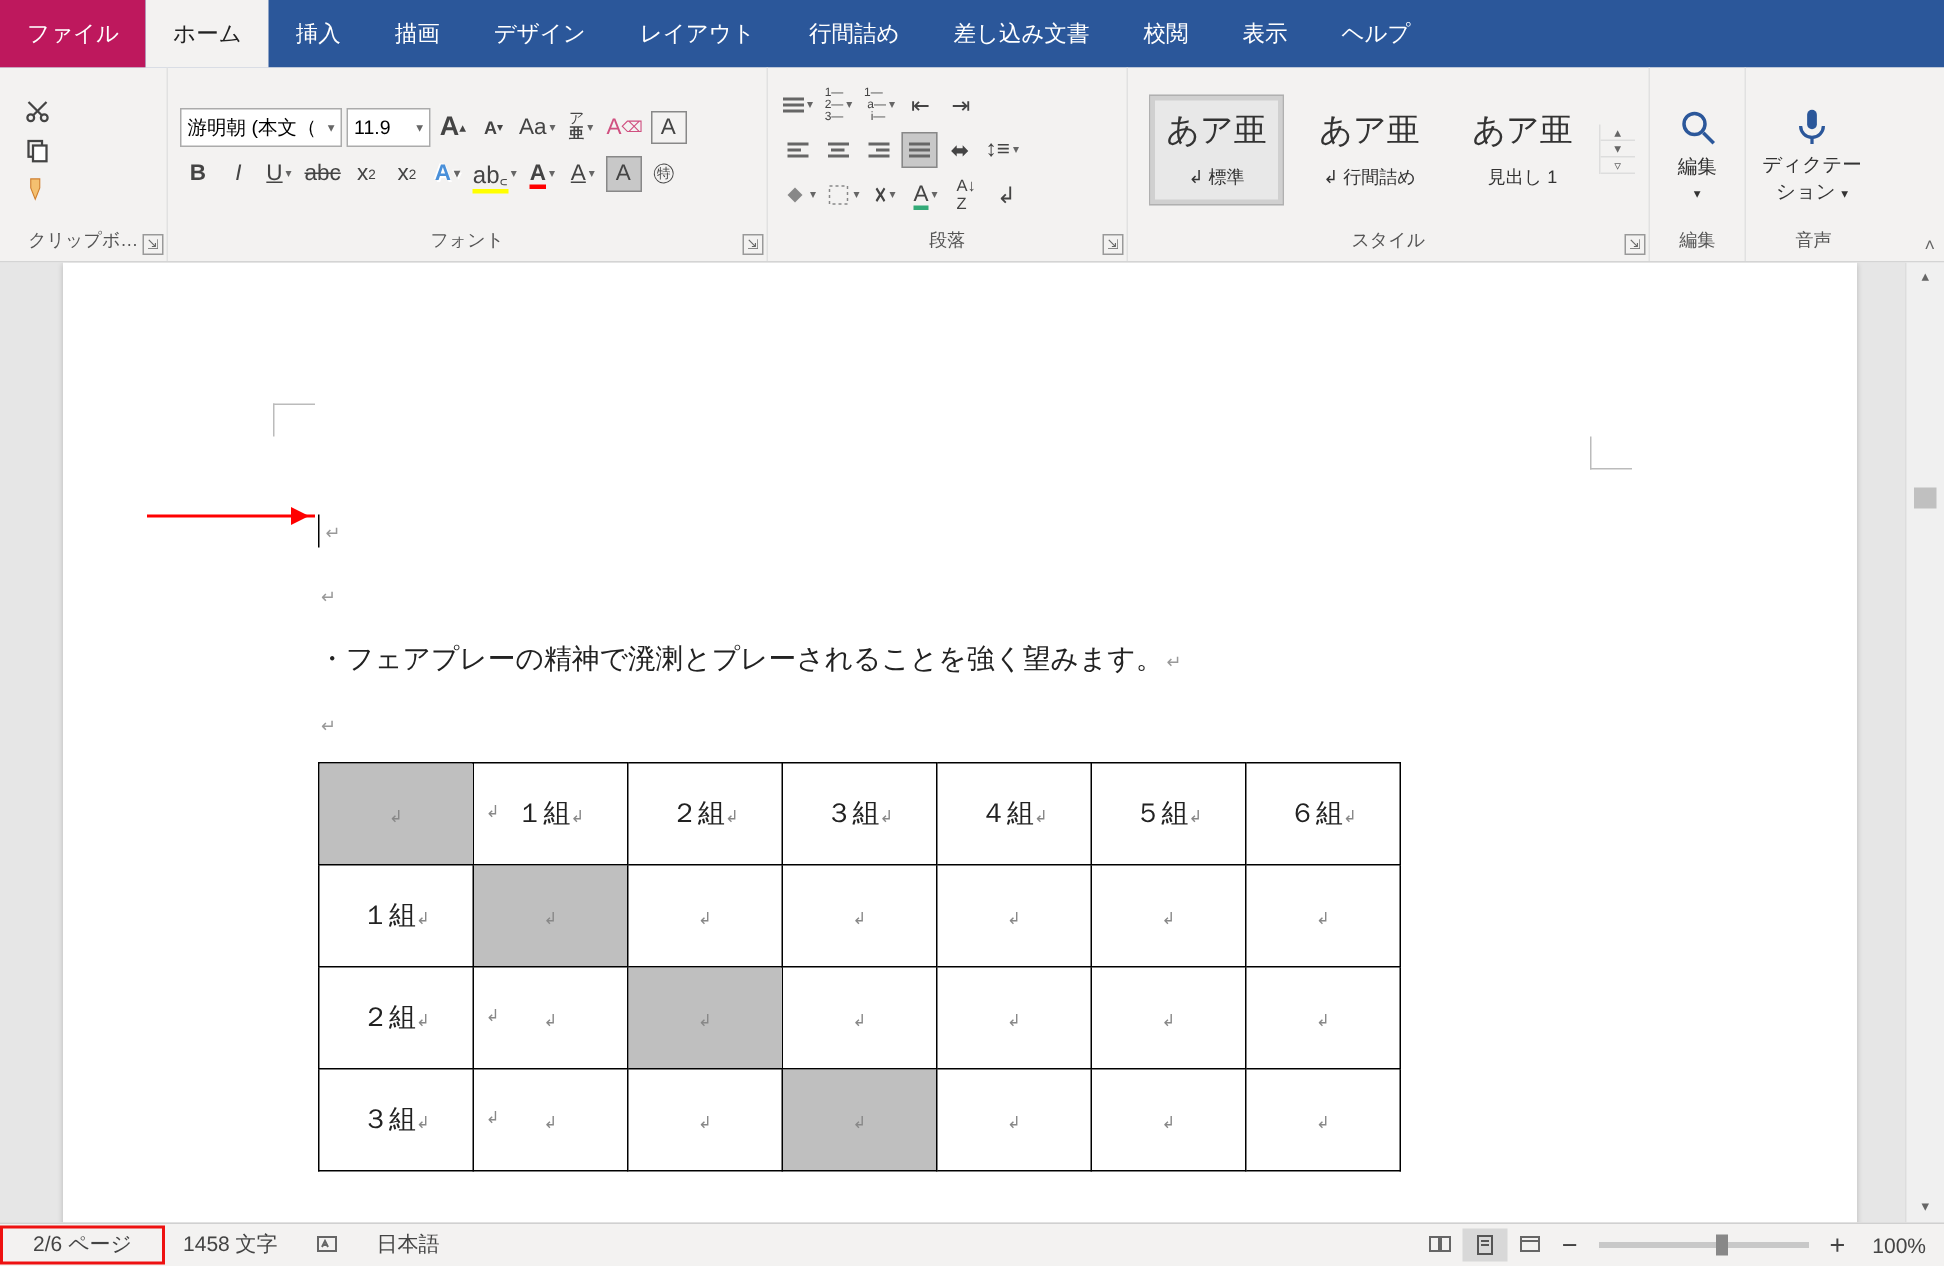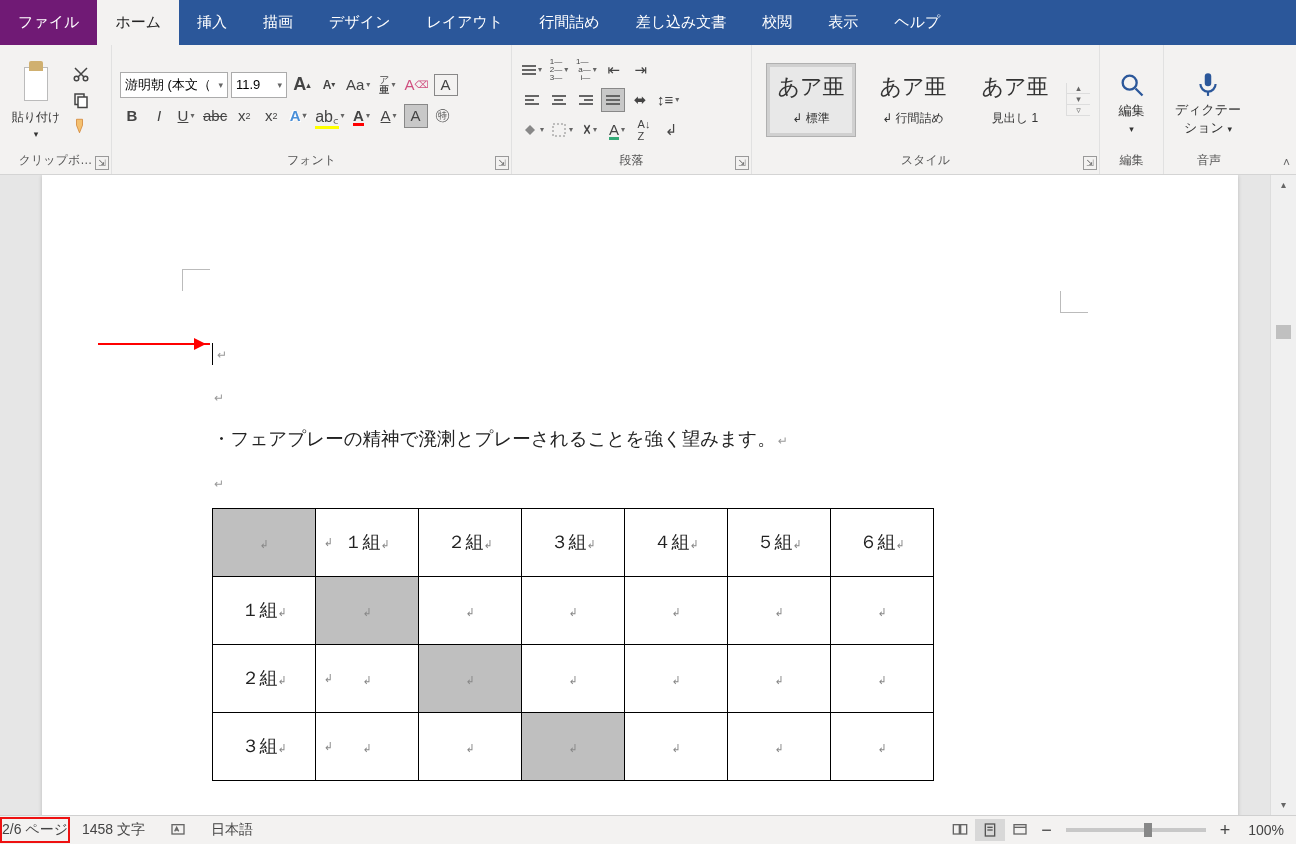--- a/index.html
+++ b/index.html
@@ -2,21 +2,21 @@
 <html><head>
 <meta charset="utf-8">
 <style>
 * { margin:0; padding:0; box-sizing:border-box; font-family:"Yu Gothic UI","Meiryo",sans-serif; }
 body { background:#e6e6e6; overflow:hidden; width:1296px; height:844px; position:relative; }
 
 
 .tabs { height:45px; background:#2b579a; display:flex; align-items:stretch; color:#fff; font-size:15px; }
 .tab { padding:0 18px; display:flex; align-items:center; cursor:pointer; }
 .tab.active { background:#f3f2f1; color:#222; }
-.tab.file { background:#701a75; }
+.tab.file { background:#be185d; }
 .tabs .spacer { flex:1; }
 .tabs .right { display:flex; align-items:center; gap:6px; padding-right:14px; }
 
 
 .ribbon { height:130px; background:#f3f2f1; border-bottom:1px solid #d4d4d4; display:flex; position:relative; }
 .group { border-right:1px solid #e1e1e1; padding:4px 8px 2px 8px; display:flex; flex-direction:column; position:relative; }
 .group-body { flex:1; display:flex; align-items:center; }
 .group-label { font-size:12px; color:#555; text-align:center; padding:2px 0 3px 0; position:relative; }
 .launcher { position:absolute; right:2px; bottom:4px; width:14px; height:14px; border:1px solid #999; font-size:9px; line-height:12px; text-align:center; color:#666; }
 
@@ -97,21 +97,21 @@
 
 
 .vscroll { position:absolute; right:0; top:175px; bottom:29px; width:26px; background:#f0f0f0; border-left:1px solid #ddd; }
 .vscroll .up,.vscroll .dn { height:20px; text-align:center; font-size:10px; color:#666; line-height:20px; cursor:pointer; }
 .vscroll .dn { position:absolute; bottom:0; width:100%; }
 .vscroll .thumb { position:absolute; left:5px; right:5px; top:150px; height:14px; background:#c0c0c0; }
 
 
 .status { position:absolute; left:0; right:0; bottom:0; height:29px; background:#f3f2f1; border-top:1px solid #d0d0d0; display:flex; align-items:center; font-size:14px; color:#444; }
 .status .cell { padding:0 12px; height:100%; display:flex; align-items:center; gap:6px; }
-.status .page-ind { border:2px solid #e11; padding:0 0; height:26px; }
+.status .page-ind { border:2px solid #e11; padding:0 20px; height:26px; }
 .status .spacer { flex:1; }
 .view-btn { width:30px; height:22px; display:flex; align-items:center; justify-content:center; cursor:pointer; }
 .view-btn.sel { background:#d8d8d8; }
 .zoom-track { width:140px; height:4px; background:#c8c8c8; position:relative; margin:0 8px; }
 .zoom-thumb { position:absolute; left:78px; top:-5px; width:8px; height:14px; background:#888; }
 
 svg { display:block; }
 </style>
 </head>
 <body>
@@ -128,29 +128,20 @@
   <div class="tab">校閲</div>
   <div class="tab">表示</div>
   <div class="tab">ヘルプ</div>
   <div class="spacer"></div>
 </div>
 
 <div class="ribbon">
 
   <div class="group" style="width:112px">
     <div class="group-body">
-      <div class="clip-col">
-        <div class="paste-btn">
-          <div class="paste-icon">
-            <div class="paste-board"></div>
-              <div class="paste-clip"></div>
-          </div>
-          <span>貼り付け</span> <span style="font-size:9px">▾</span>
-        </div>
-      </div>
       <div class="clip-mini">
         <div class="mini-icon">
             <svg width="18" height="18" viewBox="0 0 24 24" stroke="#444" fill="none" stroke-width="2">
               <circle cx="6" cy="18" r="3"></circle>
               <circle cx="18" cy="18" r="3"></circle>
               <path d="M8 16L20 4M16 16L4 4"></path>
             </svg>
           </div>
         <div class="mini-icon">
             <svg width="18" height="18" viewBox="0 0 24 24" stroke="#444" fill="none" stroke-width="2">

